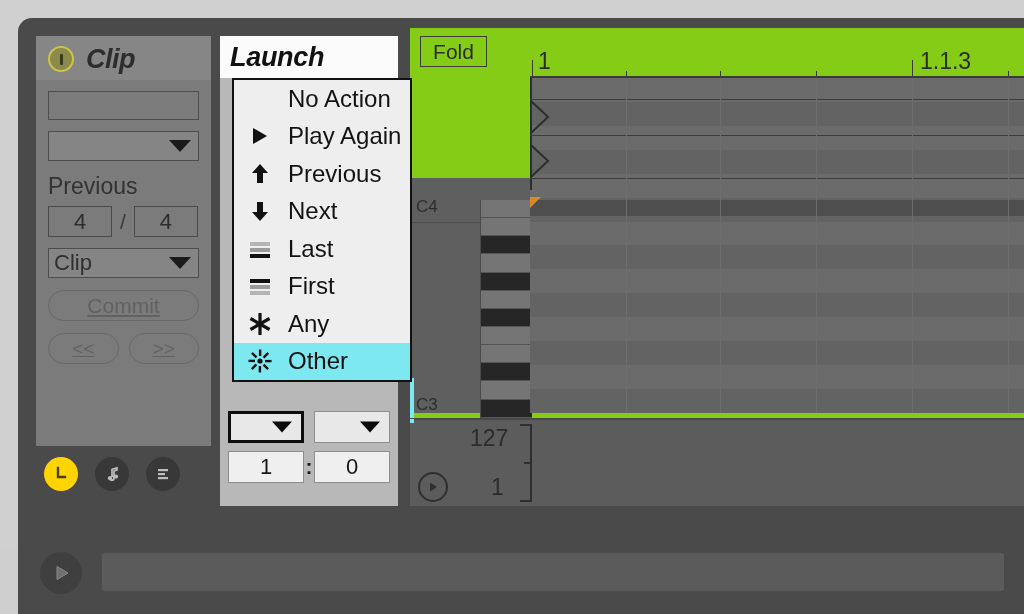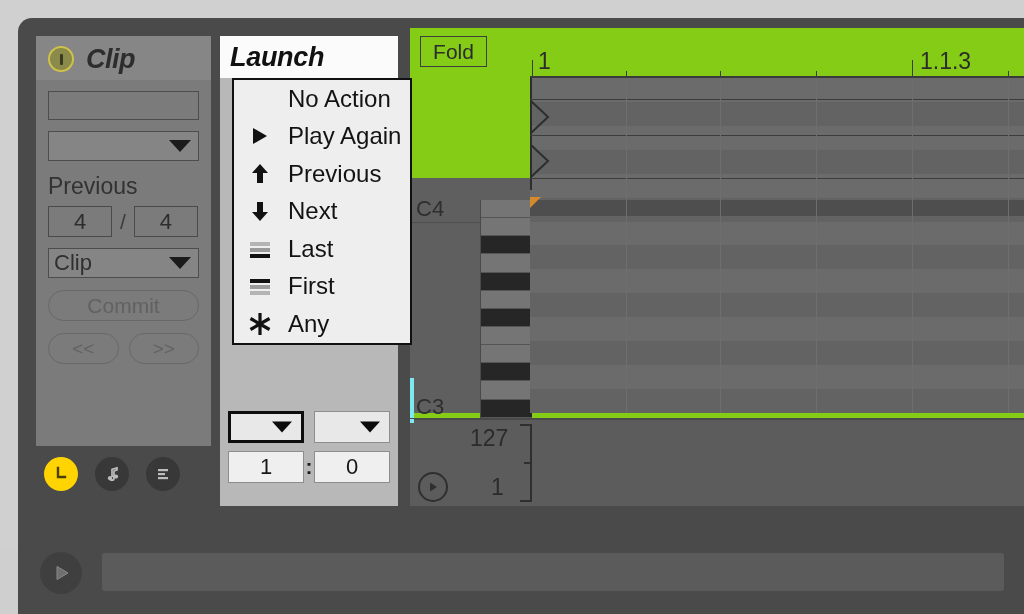--- a/index.html
+++ b/index.html
@@ -148,20 +148,21 @@
 
   .pill-btn {
     height: 31px;
     border: 1.5px solid #686868;
     border-radius: 16px;
     display: flex; align-items: center; justify-content: center;
     font-size: 21px;
     color: #616161;
     background: transparent;
     margin-top: 12px;
+    text-decoration: underline;
   }
   #commit-btn { width: 100%; }
   #nav-row { display: flex; gap: 10px; }
   #nav-row .pill-btn { flex: 1; font-size: 19px; }
 
   
   #mode-row {
     position: absolute;
     left: 44px; top: 457px;
     display: flex; gap: 17px;
@@ -307,21 +308,21 @@
   
   #keylane {
     position: absolute;
     left: 0px; top: 150px;
     width: 120px; height: 235px;
     background: #5f5f5f;
   }
   .key-label {
     position: absolute;
     left: 6px;
-    font-size: 22px;
+    font-size: 17px;
     color: #2e2e2e;
     line-height: 1;
   }
   #key-c4 { top: 20px; }
   #key-c3 { top: 218px; }
   .key-divider {
     position: absolute;
     left: 0; width: 120px;
     height: 1px;
     background: #4f4f4f;
@@ -633,20 +634,36 @@
       </div>
       <div class="menu-item">
         <span class="menu-icon">
           <svg width="26" height="26" viewBox="0 0 26 26">
             <rect x="11.4" y="2" width="3.2" height="22" fill="#111" transform="rotate(0 13 13)"></rect>
             <rect x="11.4" y="2" width="3.2" height="22" fill="#111" transform="rotate(60 13 13)"></rect>
             <rect x="11.4" y="2" width="3.2" height="22" fill="#111" transform="rotate(120 13 13)"></rect>
           </svg>
         </span>
         <span class="menu-text">Any</span>
+      </div>
+      <div class="menu-item selected">
+        <span class="menu-icon">
+          <svg width="26" height="26" viewBox="0 0 26 26">
+            <rect x="11.9" y="1.5" width="2.4" height="6.5" fill="#111" transform="rotate(0 13 13)"></rect>
+            <rect x="11.9" y="1.5" width="2.4" height="6.5" fill="#111" transform="rotate(45 13 13)"></rect>
+            <rect x="11.9" y="1.5" width="2.4" height="6.5" fill="#111" transform="rotate(90 13 13)"></rect>
+            <rect x="11.9" y="1.5" width="2.4" height="6.5" fill="#111" transform="rotate(135 13 13)"></rect>
+            <rect x="11.9" y="1.5" width="2.4" height="6.5" fill="#111" transform="rotate(180 13 13)"></rect>
+            <rect x="11.9" y="1.5" width="2.4" height="6.5" fill="#111" transform="rotate(225 13 13)"></rect>
+            <rect x="11.9" y="1.5" width="2.4" height="6.5" fill="#111" transform="rotate(270 13 13)"></rect>
+            <rect x="11.9" y="1.5" width="2.4" height="6.5" fill="#111" transform="rotate(315 13 13)"></rect>
+            <circle cx="13" cy="13" r="2.6" fill="#111"></circle>
+          </svg>
+        </span>
+        <span class="menu-text">Other</span>
       </div>
     </div>
 
   <div id="editor">
 
     <div id="fold-btn">Fold</div>
 
     <div id="preview-head">
       <svg width="20" height="20" viewBox="0 0 20 20">
         <path d="M4 13 L4 9.5 A6 6 0 0 1 16 9.5 L16 13" stroke="#2f2f2f" stroke-width="1.9" fill="none"></path>

